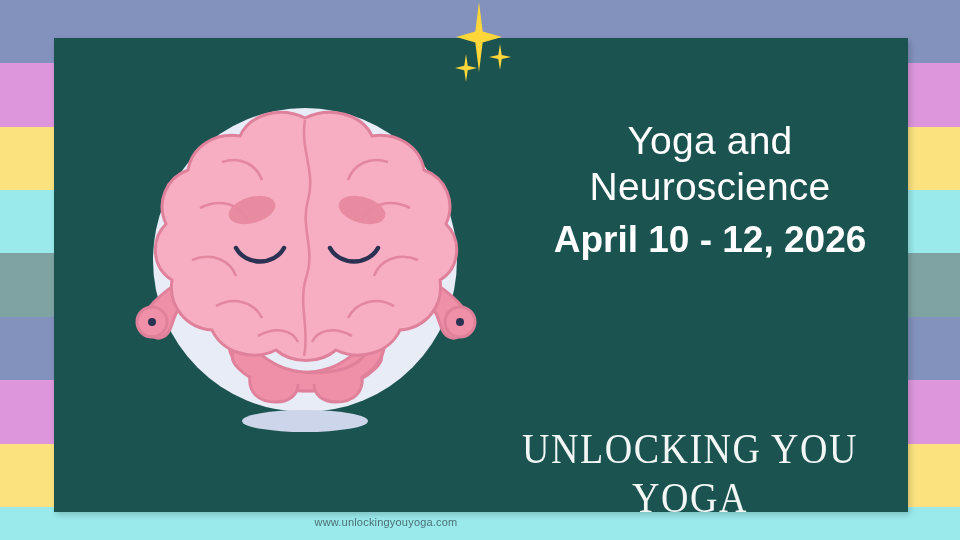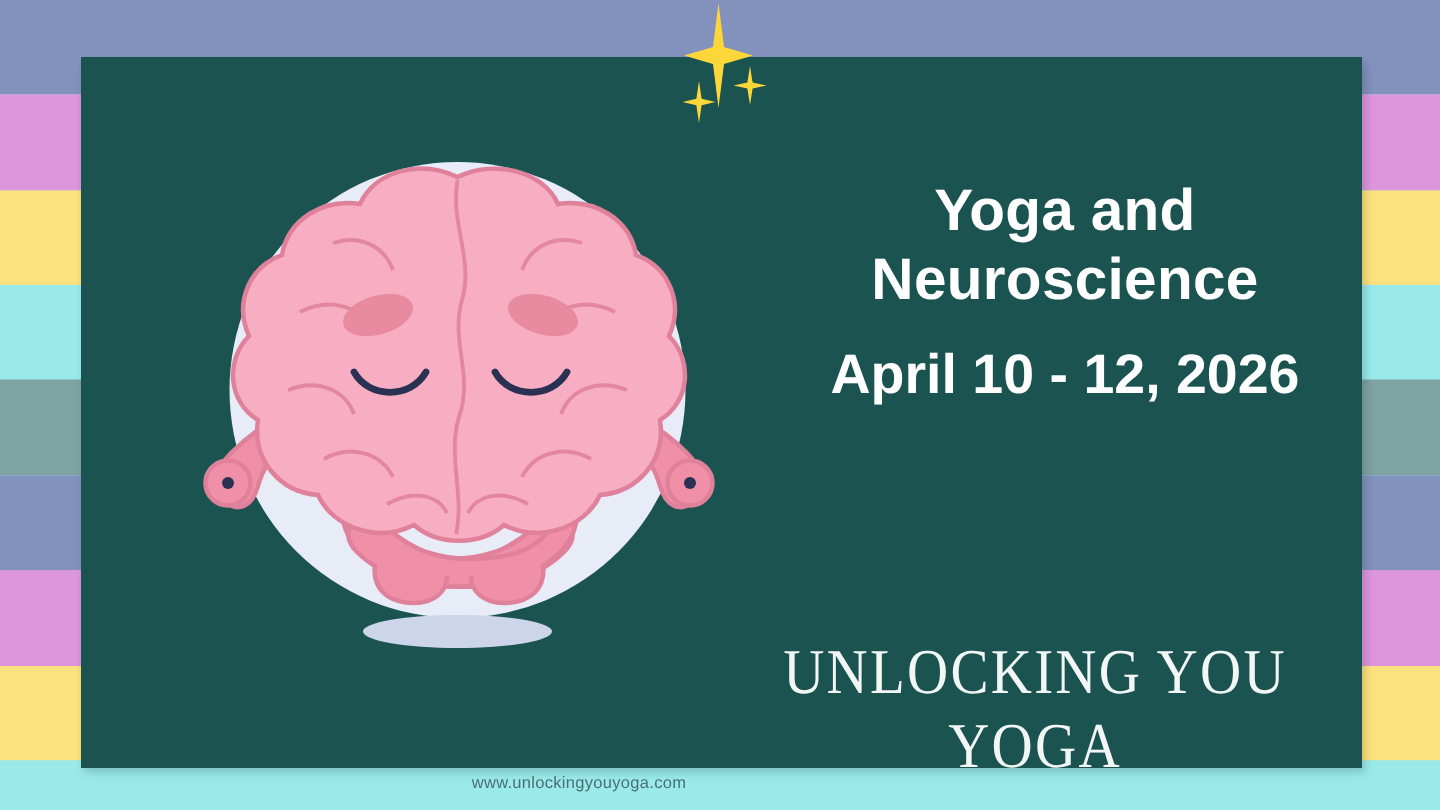--- a/index.html
+++ b/index.html
@@ -84,36 +84,36 @@
   .text-block {
     position: absolute;
     left: 520px;
     top: 118px;
     width: 380px;
     text-align: center;
     color: #ffffff;
   }
   .event-title {
     font-size: 39px;
-    font-weight: bold;
+    font-weight: normal;
     line-height: 1.18;
     letter-spacing: 0.2px;
     margin: 0;
   }
   .ceus {
     font-size: 17px;
     font-weight: bold;
     margin: 6px 0 1px 0;
     letter-spacing: 0.3px;
   }
   .event-dates {
     font-size: 37px;
     font-weight: bold;
     line-height: 1.18;
-    margin: 18px;
+    margin: 8px;
   }
   
   .brand {
     position: absolute;
     left: 490px;
     top: 424px;
     width: 400px;
     text-align: center;
     color: #f2f7f5;
     font-family: "Liberation Serif", serif;

